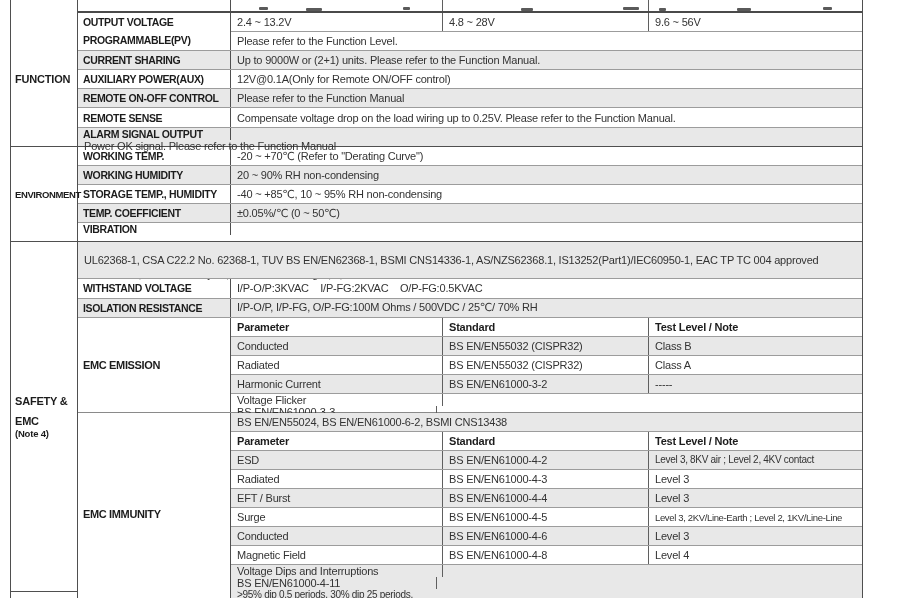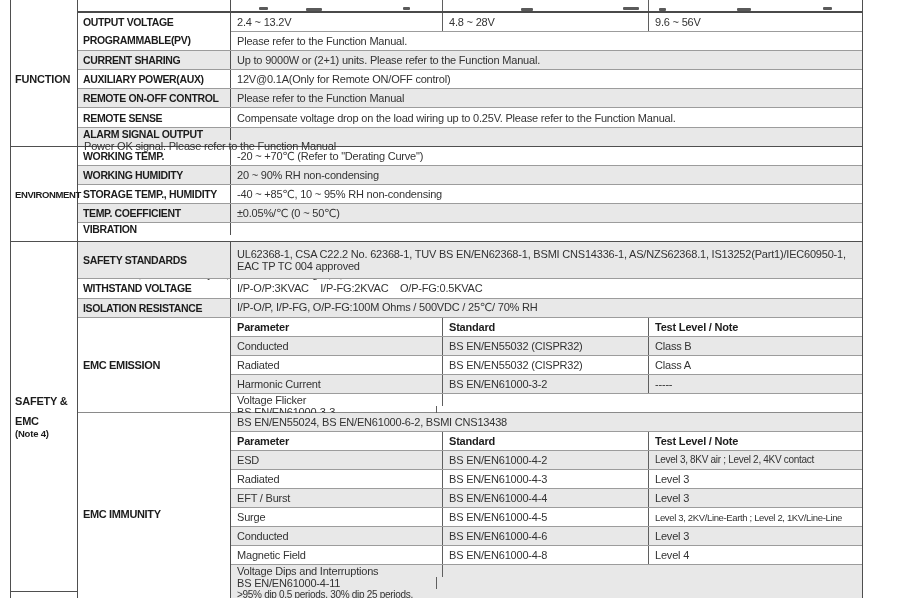--- a/index.html
+++ b/index.html
@@ -110,21 +110,21 @@
             <span>OUTPUT VOLTAGE</span>
             <span>PROGRAMMABLE(PV)</span>
           </div>
           <div class="pvcol">
             <div class="subrow sep">
               <div class="cc1">2.4 ~ 13.2V</div>
               <div class="cc2">4.8 ~ 28V</div>
               <div class="cc3">9.6 ~ 56V</div>
             </div>
             <div class="subrow">
-              <div class="val">Please refer to the Function Manual.</div>
+              <div class="val">Please refer to the Function Level.</div>
             </div>
           </div>
         </div>
         <div class="r g" style="flex:1;">
           <div class="lbl">CURRENT SHARING</div>
           <div class="val">Up to 9000W or (2+1) units. Please refer to the Function Manual.</div>
         </div>
         <div class="r" style="flex:1;">
           <div class="lbl">AUXILIARY POWER(AUX)</div>
           <div class="val">12V@0.1A(Only for Remote ON/OFF control)</div>
@@ -174,21 +174,20 @@
 
     <div class="sec" style="height:350px;">
       <div class="catcell">
         <span class="cat-main">SAFETY &amp;</span>
         <span class="cat-gap"></span>
         <span class="cat-main">EMC</span>
         <span class="cat-note">(Note 4)</span>
       </div>
       <div class="rows">
         <div class="r g" style="height:37px; flex:none;">
-          <div class="lbl">SAFETY STANDARDS</div>
           <div class="val">
               <span class="wrap">UL62368-1, CSA C22.2 No. 62368-1, TUV BS EN/EN62368-1, BSMI CNS14336-1, AS/NZS62368.1, IS13252(Part1)/IEC60950-1, EAC TP TC 004 approved</span>
             </div>
         </div>
         <div class="r" style="height:19.5px; flex:none;">
           <div class="lbl">WITHSTAND VOLTAGE</div>
           <div class="val nbsp">I/P-O/P:3KVAC&nbsp;&nbsp;&nbsp;&nbsp;I/P-FG:2KVAC&nbsp;&nbsp;&nbsp;&nbsp;O/P-FG:0.5KVAC</div>
         </div>
         <div class="r g" style="height:19.5px; flex:none;">
           <div class="lbl">ISOLATION RESISTANCE</div>

